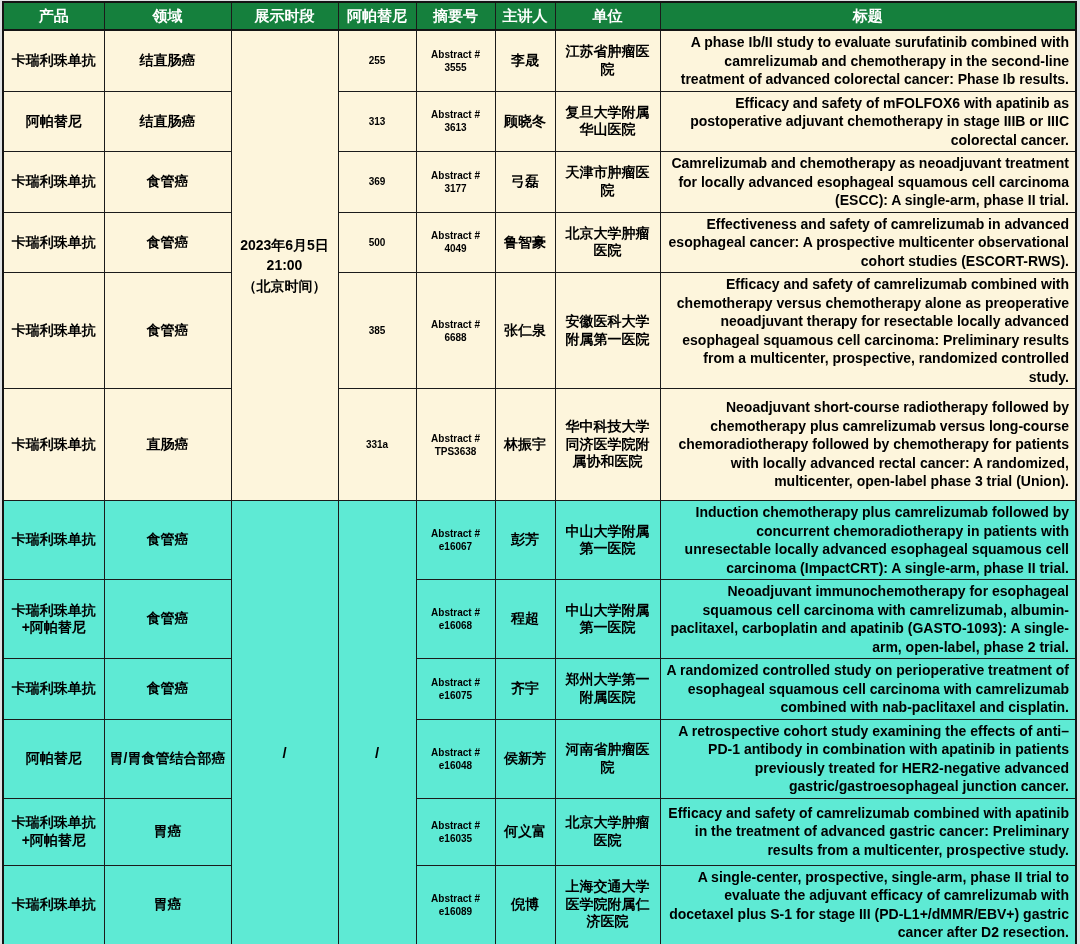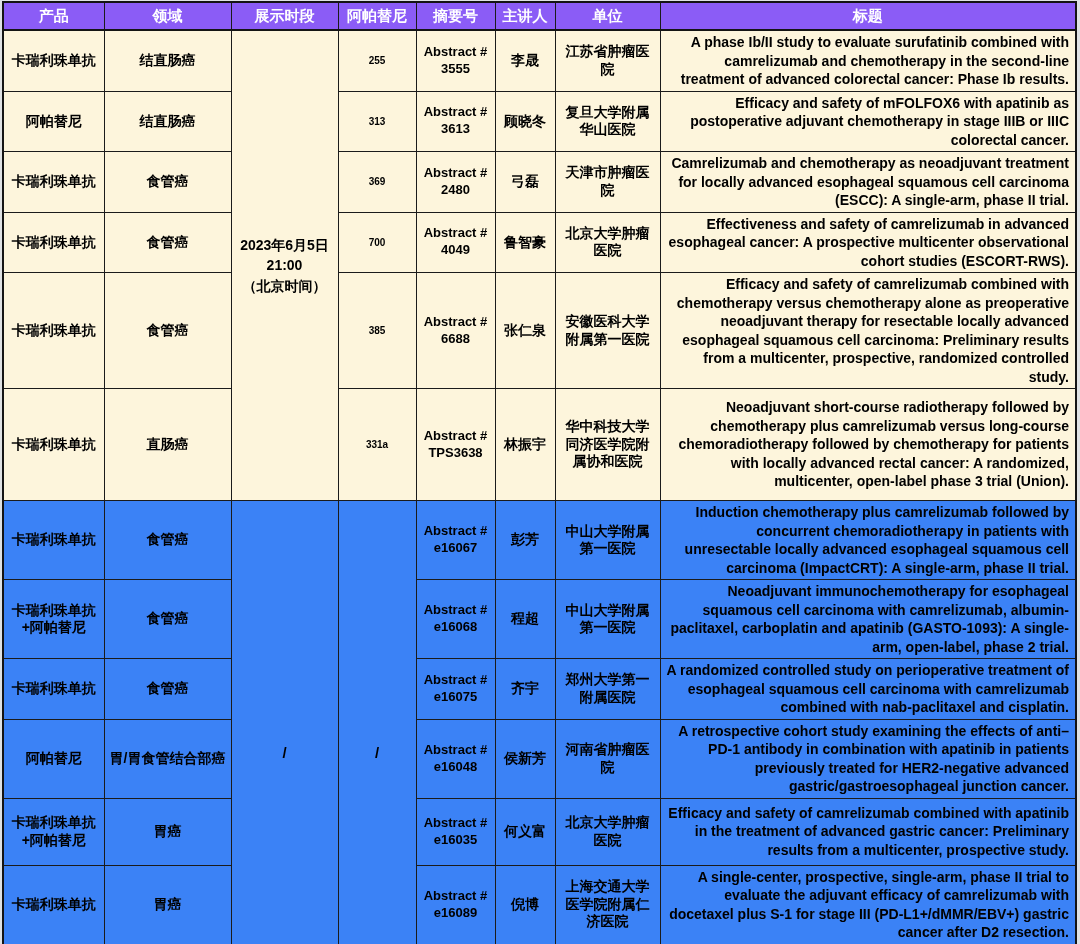--- a/index.html
+++ b/index.html
@@ -20,32 +20,32 @@
     border:1px solid #1b1b1b;
     font-weight:bold;
     color:#000;
     vertical-align:middle;
     overflow:hidden;
     padding:2px 4px;
     text-align:center;
     box-sizing:border-box;
   }
   thead th{
-    background:#8b5cf6;
+    background:#15803d;
     color:#ffffff;
     font-size:15px;
     height:28px;
     padding:2px;
     border-bottom:2px solid #141414;
   }
   tr.s1 td{background:#fdf5dc;}
-  tr.s2 td{background:#3b82f6;}
+  tr.s2 td{background:#5eead4;}
   td.cn{font-size:14px;line-height:1.25;white-space:pre-line;}
   td.num{font-size:10px;}
-  td.abs{font-size:13px;line-height:1.3;padding:2px 5px;}
+  td.abs{font-size:10px;line-height:1.3;padding:2px 5px;}
   td.time{font-size:14px;line-height:1.45;white-space:pre-line;}
   td.slash{font-size:15px;}
   td.title{
     text-align:right;
     font-size:14px;
     line-height:18.5px;
     padding:2px 6px;
   }
 </style>
 </head>
@@ -94,29 +94,29 @@
       <td class="num">313</td>
       <td class="abs">Abstract # 3613</td>
       <td class="cn">顾晓冬</td>
       <td class="cn">复旦大学附属华山医院</td>
       <td class="title">Efficacy and safety of mFOLFOX6 with apatinib as postoperative adjuvant chemotherapy in stage IIIB or IIIC colorectal cancer.</td>
     </tr>
     <tr class="s1" style="height:57px">
       <td class="cn">卡瑞利珠单抗</td>
       <td class="cn">食管癌</td>
       <td class="num">369</td>
-      <td class="abs">Abstract # 2480</td>
+      <td class="abs">Abstract # 3177</td>
       <td class="cn">弓磊</td>
       <td class="cn">天津市肿瘤医院</td>
       <td class="title">Camrelizumab and chemotherapy as neoadjuvant treatment for locally advanced esophageal squamous cell carcinoma (ESCC): A single-arm, phase II trial.</td>
     </tr>
     <tr class="s1" style="height:57px">
       <td class="cn">卡瑞利珠单抗</td>
       <td class="cn">食管癌</td>
-      <td class="num">700</td>
+      <td class="num">500</td>
       <td class="abs">Abstract # 4049</td>
       <td class="cn">鲁智豪</td>
       <td class="cn">北京大学肿瘤医院</td>
       <td class="title">Effectiveness and safety of camrelizumab in advanced esophageal cancer: A prospective multicenter observational cohort studies (ESCORT-RWS).</td>
     </tr>
     <tr class="s1" style="height:93px">
       <td class="cn">卡瑞利珠单抗</td>
       <td class="cn">食管癌</td>
       <td class="num">385</td>
       <td class="abs">Abstract # 6688</td>

